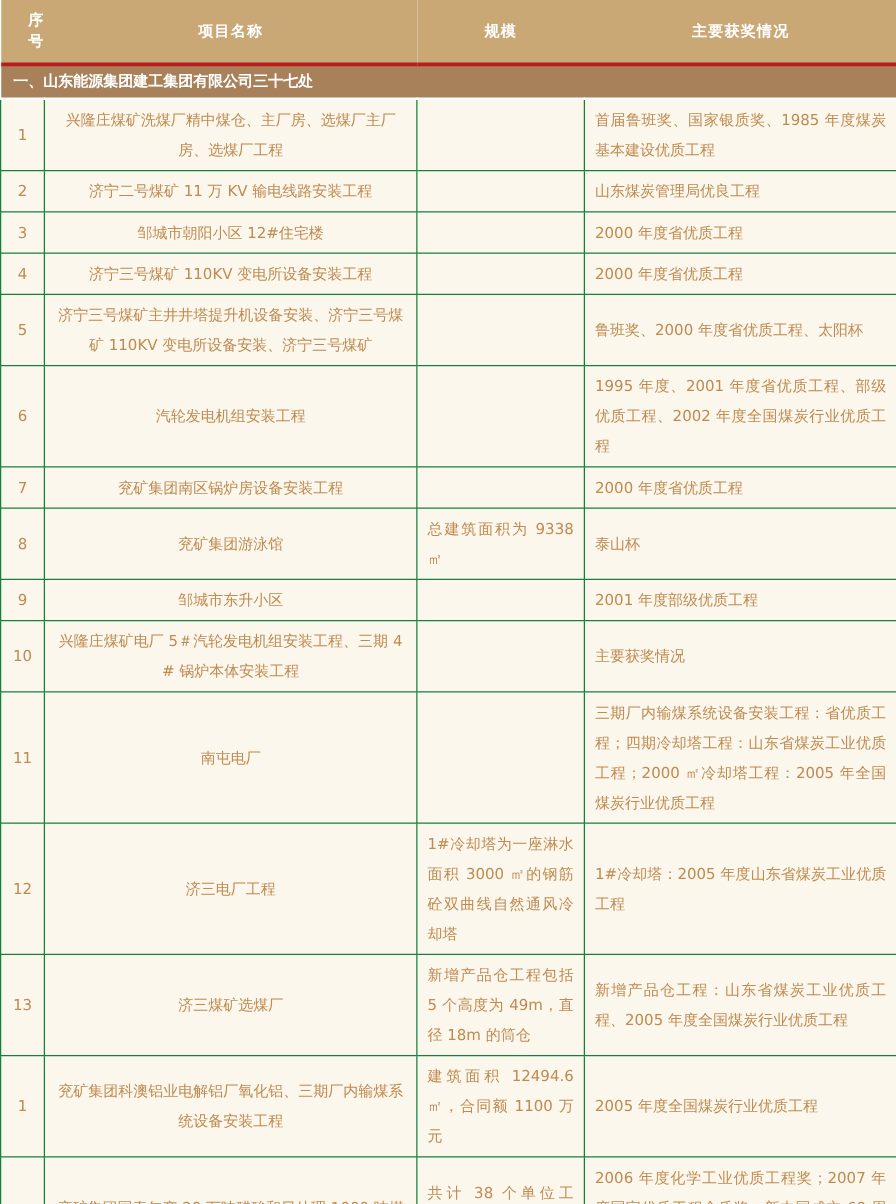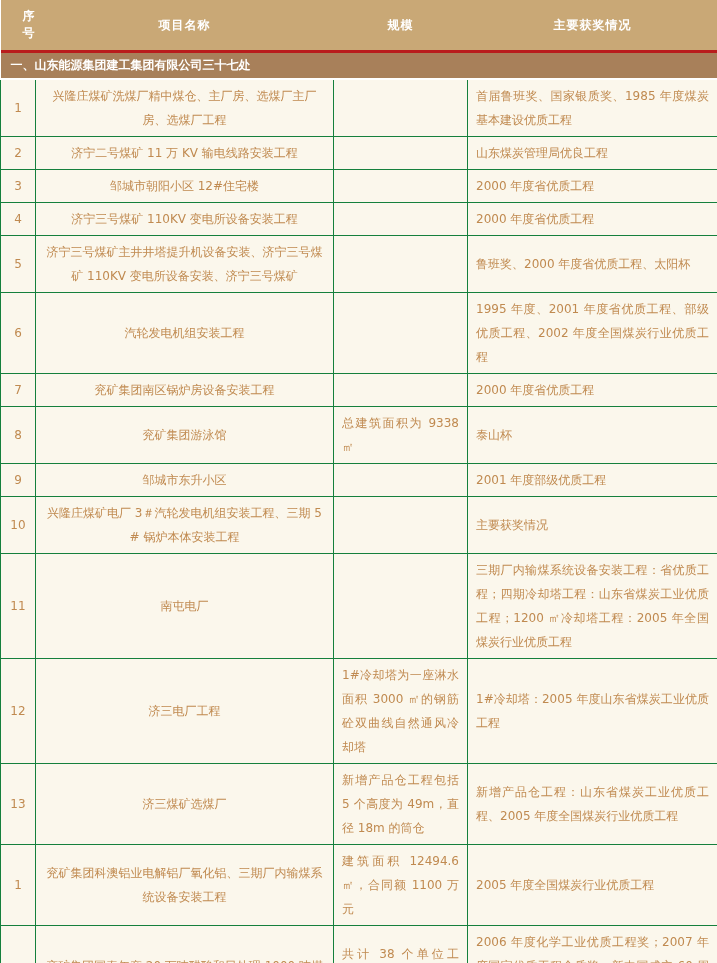--- a/index.html
+++ b/index.html
@@ -139,29 +139,29 @@
           <td class="col-awards">泰山杯</td>
         </tr>
         <tr>
           <td class="col-num">9</td>
           <td class="col-name">邹城市东升小区</td>
           <td class="col-scale"></td>
           <td class="col-awards">2001 年度部级优质工程</td>
         </tr>
         <tr>
           <td class="col-num">10</td>
-          <td class="col-name">兴隆庄煤矿电厂 3＃汽轮发电机组安装工程、三期 5# 锅炉本体安装工程</td>
+          <td class="col-name">兴隆庄煤矿电厂 5＃汽轮发电机组安装工程、三期 4# 锅炉本体安装工程</td>
           <td class="col-scale"></td>
           <td class="col-awards">主要获奖情况</td>
         </tr>
         <tr>
           <td class="col-num">11</td>
           <td class="col-name">南屯电厂</td>
           <td class="col-scale"></td>
-          <td class="col-awards">三期厂内输煤系统设备安装工程：省优质工程；四期冷却塔工程：山东省煤炭工业优质工程；1200 ㎡冷却塔工程：2005 年全国煤炭行业优质工程</td>
+          <td class="col-awards">三期厂内输煤系统设备安装工程：省优质工程；四期冷却塔工程：山东省煤炭工业优质工程；2000 ㎡冷却塔工程：2005 年全国煤炭行业优质工程</td>
         </tr>
         <tr>
           <td class="col-num">12</td>
           <td class="col-name">济三电厂工程</td>
           <td class="col-scale">1#冷却塔为一座淋水面积 3000 ㎡的钢筋砼双曲线自然通风冷却塔</td>
           <td class="col-awards">1#冷却塔：2005 年度山东省煤炭工业优质工程</td>
         </tr>
         <tr>
           <td class="col-num">13</td>
           <td class="col-name">济三煤矿选煤厂</td>

